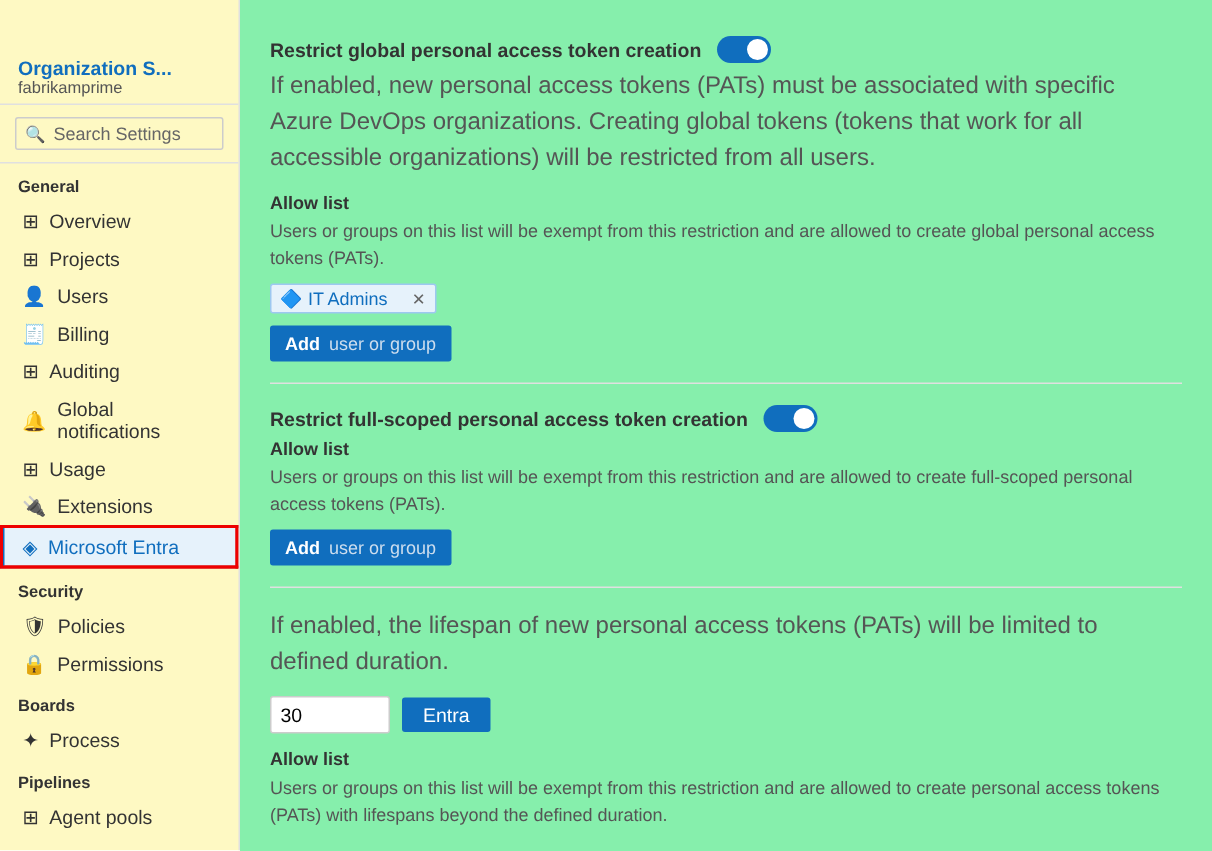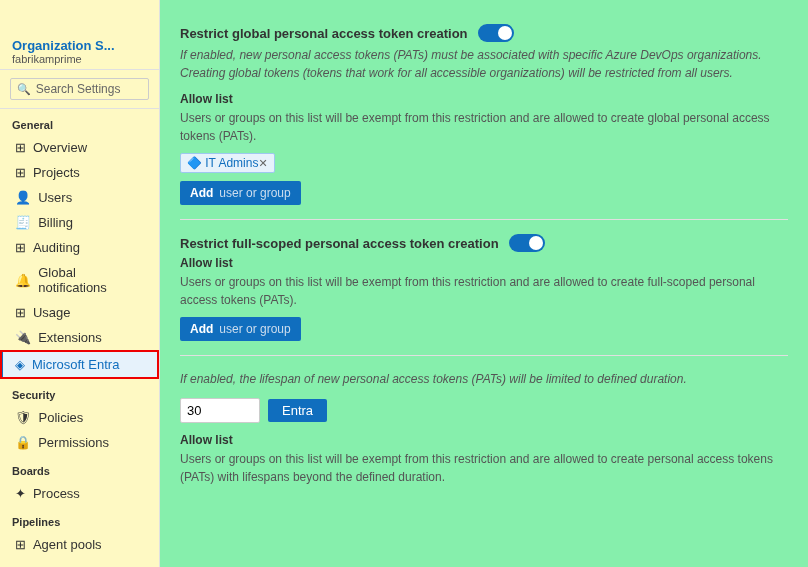--- a/index.html
+++ b/index.html
@@ -126,25 +126,24 @@
       width: 14px;
       height: 14px;
       border-radius: 50%;
       background: #fff;
     }
     .toggle-switch.highlighted-toggle {
       outline: 2px solid #e00;
       outline-offset: 2px;
     }
     .section-desc {
-      font-size: 12px;
+      font-size: 16px;
       color: #555;
       margin-bottom: 10px;
       line-height: 1.5;
-      font-style: italic;
     }
     .allow-list-label {
       font-size: 12px;
       font-weight: 600;
       color: #333;
       margin-bottom: 3px;
     }
     .allow-list-desc {
       font-size: 12px;
       color: #555;
@@ -153,21 +152,21 @@
     }
     .tag-row {
       display: flex;
       align-items: center;
       gap: 5px;
       margin-bottom: 8px;
     }
     .tag {
       display: inline-flex;
       align-items: center;
-      gap: 0;
+      gap: 16px;
       background: #e6f2fb;
       border: 1px solid #9dc8f0;
       border-radius: 2px;
       padding: 2px 6px;
       font-size: 12px;
       color: #106ebe;
     }
     .tag-remove {
       cursor: pointer;
       color: #666;

